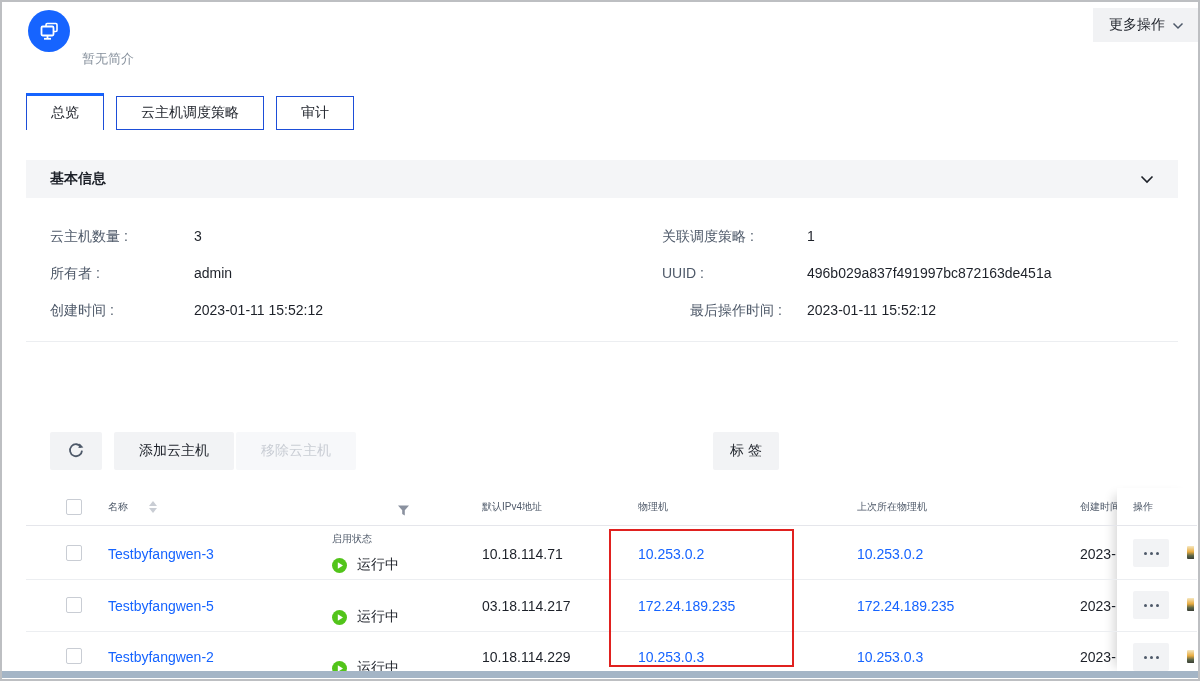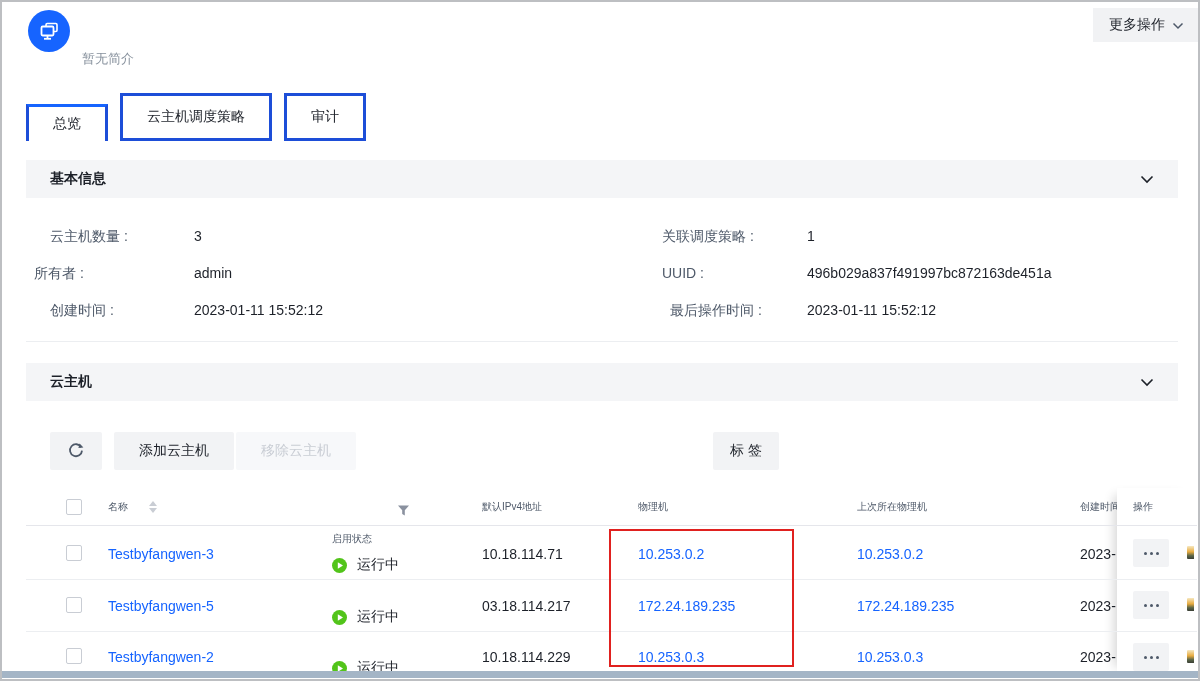--- a/index.html
+++ b/index.html
@@ -8,21 +8,21 @@
   .abs { position:absolute; }
 
   
   .app-icon { left:26px; top:8px; width:42px; height:42px; border-radius:50%; background:#1664ff; display:flex; align-items:center; justify-content:center; }
   .page-title { left:80px; top:10px; font-size:20px; font-weight:700; color:#1d2129; }
   .page-subtitle { left:80px; top:48px; font-size:13px; color:#86909c; }
   .more-btn { right:0; top:6px; height:34px; padding:0 14px 0 16px; background:#f1f2f4; display:flex; align-items:center; gap:7px; font-size:14px; color:#1d2129; cursor:pointer; }
 
   
   .tabs { left:24px; top:91px; display:flex; align-items:flex-end; }
-  .tab { height:48px; padding:0 24px; border:3px solid #1d4ed8; background:#fff; display:flex; align-items:center; font-size:14px; color:#1d2129; margin-right:12px; cursor:pointer; }
+  .tab { height:34px; padding:0 24px; border:1px solid #1d4ed8; background:#fff; display:flex; align-items:center; font-size:14px; color:#1d2129; margin-right:12px; cursor:pointer; }
   .tab.active { height:37px; border-top:3px solid #1664ff; border-bottom:none; }
 
   
   .card-head { left:24px; width:1152px; height:38px; background:#f4f5f7; display:flex; align-items:center; justify-content:space-between; padding:0 24px; }
   .card-head .t { font-size:14px; font-weight:700; color:#1d2129; }
   .f-label { color:#4e5969; font-size:14px; }
   .f-value { color:#1d2129; font-size:14px; }
   .hline { height:1px; background:#eceef1; }
 
   
@@ -89,42 +89,34 @@
     <span class="t">基本信息</span>
     <span>
       <svg width="14" height="9" viewBox="0 0 14 9" fill="none">
           <polyline points="1.5,1.5 7,7 12.5,1.5" stroke="#1d2129" stroke-width="1.6"></polyline>
         </svg>
     </span>
   </div>
 
   <div class="abs f-label" style="left:48px;top:226px;">云主机数量 :</div>
   <div class="abs f-value" style="left:192px;top:226px;">3</div>
-  <div class="abs f-label" style="left:32px;top:263px;">所有者 :</div>
+  <div class="abs f-label" style="left:48px;top:263px;">所有者 :</div>
   <div class="abs f-value" style="left:192px;top:263px;">admin</div>
   <div class="abs f-label" style="left:48px;top:300px;">创建时间 :</div>
   <div class="abs f-value" style="left:192px;top:300px;">2023-01-11 15:52:12</div>
 
   <div class="abs f-label" style="left:660px;top:226px;">关联调度策略 :</div>
   <div class="abs f-value" style="left:805px;top:226px;">1</div>
   <div class="abs f-label" style="left:660px;top:263px;">UUID :</div>
   <div class="abs f-value" style="left:805px;top:263px;">496b029a837f491997bc872163de451a</div>
-  <div class="abs f-label" style="left:668px;top:300px;">最后操作时间 :</div>
+  <div class="abs f-label" style="left:688px;top:300px;">最后操作时间 :</div>
   <div class="abs f-value" style="left:805px;top:300px;">2023-01-11 15:52:12</div>
 
   <div class="abs hline" style="left:24px;top:339px;width:1152px;"></div>
 
-  <div class="abs card-head" style="top:361px;">
-    <span class="t">云主机</span>
-    <span>
-      <svg width="14" height="9" viewBox="0 0 14 9" fill="none">
-          <polyline points="1.5,1.5 7,7 12.5,1.5" stroke="#1d2129" stroke-width="1.6"></polyline>
-        </svg>
-    </span>
-  </div>
 
   <div class="abs btn" style="left:48px;width:52px;">
     <span>
       <svg width="18" height="18" viewBox="0 0 18 18" fill="none">
         <path d="M14.2 6.2 A6 6 0 1 0 15 9.6" stroke="#4e5969" stroke-width="1.8" fill="none"></path>
         <polygon points="12.6,2.6 16.4,6.4 11.4,6.9" fill="#4e5969"></polygon>
       </svg>
     </span>
   </div>
   <div class="abs btn" style="left:112px;padding:0 25px;">

